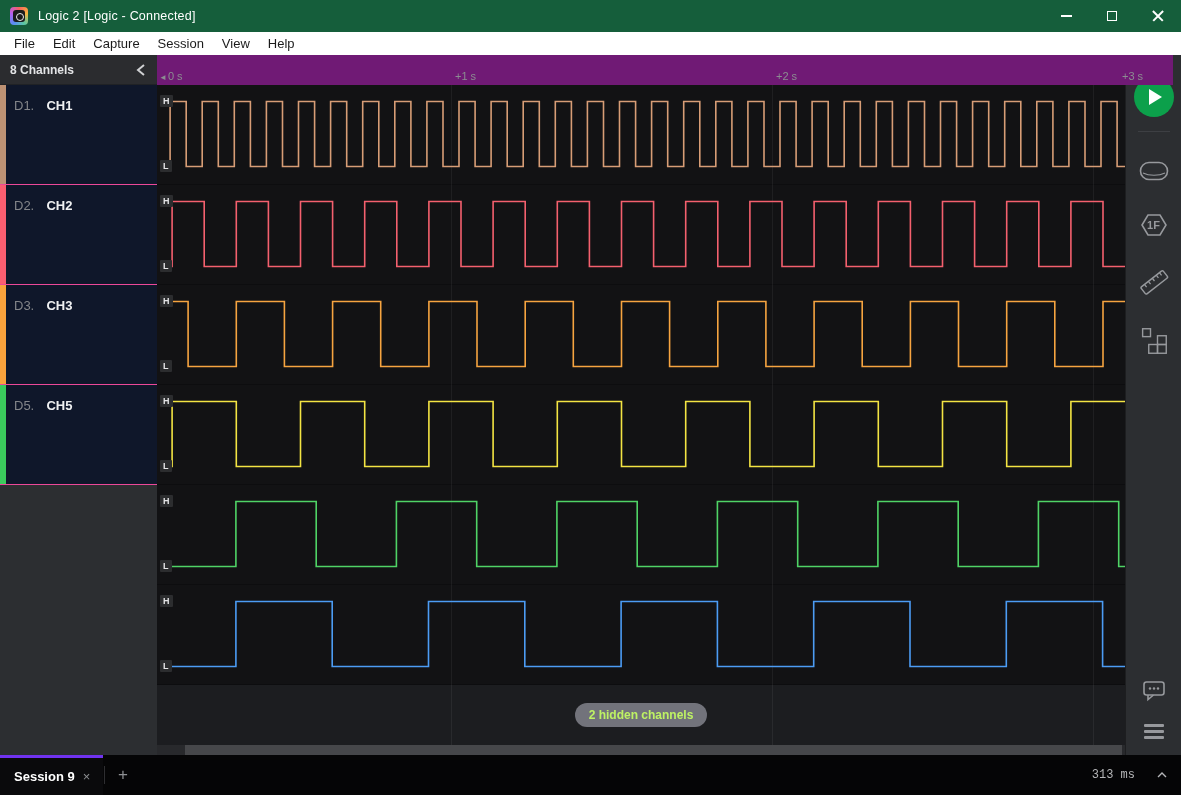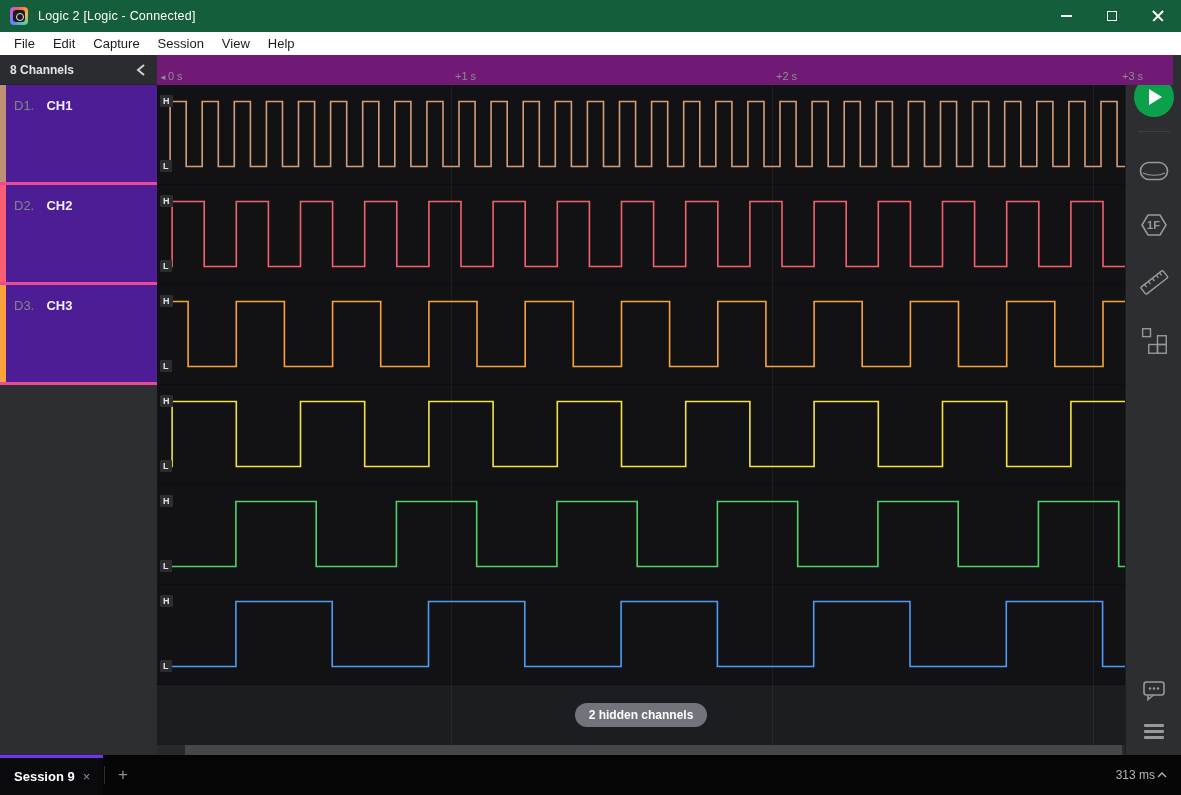--- a/index.html
+++ b/index.html
@@ -29,41 +29,41 @@
 
   
   .main { display:flex; height:700px; }
 
   
   .sidebar { width:157px; background:#2c2e31; display:flex; flex-direction:column; }
   .sidebar-header { height:30px; background:#2b2c2f; border-bottom:1px solid #202225;
     display:flex; align-items:center; padding:0 10px; }
   .sidebar-header-label { font-size:12px; font-weight:bold; color:#e3e4e6; }
   .collapse-btn { margin-left:auto; display:flex; align-items:center; }
-  .channel-row { height:100px; position:relative; border-bottom:3px solid #ec4899;
-    padding:11px 0 0 14px; background:#4c1d95; }
+  .channel-row { height:100px; position:relative; border-bottom:1px solid #ec4899;
+    padding:11px 0 0 14px; background:#0f172a; }
   .stripe { position:absolute; left:0; top:0; bottom:0; width:6px; }
   .ch-designator { font-size:13px; color:#84868a; display:inline-block; width:28px; }
   .ch-name { font-size:13px; font-weight:bold; color:#f0f1f2; }
   .sidebar-fill { flex:1; background:#2c2e31; }
 
   
   .wave-area { width:968px; position:relative; background:#121214; }
   .timeline { position:absolute; left:0; top:0; width:1016px; height:30px; background:#701a75;padding-left:8px; }
   .tick { position:absolute; bottom:3px; font-size:11px; color:#8b8d91; white-space:nowrap; }
   .tick .marker { font-size:8px; margin-right:1px; }
   .gridline { position:absolute; top:30px; height:660px; width:1px; background:rgba(255,255,255,.06); z-index:2; }
   .rows-box { position:absolute; left:0; top:30px; width:968px; height:600px;
     background:repeating-linear-gradient(to bottom, #121214 0 99px, #0d0d0f 99px 100px); }
   .trace-svg { position:absolute; left:0; top:0; z-index:3; }
   .level-chip { position:absolute; left:3px; z-index:4; font-size:9px; font-weight:bold; color:#e4e4e6;
     background:#2c2d2f; padding:0 3px; line-height:12px; border-radius:1px; }
   .hidden-zone { position:absolute; left:0; top:630px; width:968px; height:60px; background:#1c1d20;
     display:flex; align-items:center; justify-content:center; }
-  .hidden-pill { background:#72737b; color:#ffffff; font-size:12px; font-weight:bold;
+  .hidden-pill { background:#72737b; color:#bef264; font-size:12px; font-weight:bold;
     padding:5px 14px; border-radius:13px; z-index:5; }
   .hscroll { position:absolute; left:0; top:690px; width:968px; height:10px; background:#28292c; }
   .hscroll-thumb { position:absolute; left:28px; top:0; width:937px; height:10px; background:#46474a; }
 
   
   .right-toolbar { width:56px; background:#2c2e31; border-left:1px solid #1d1e20;
     display:flex; flex-direction:column; align-items:center; }
   .play-btn { width:40px; height:40px; border-radius:50%; background:#0CA04B; margin-top:22px;
     display:flex; align-items:center; justify-content:center; }
   .play-tri { width:0; height:0; border-left:13px solid #fff; border-top:8px solid transparent;
@@ -77,21 +77,21 @@
   .hamburger span { width:20px; height:3px; background:#97999d; border-radius:1px; }
 
   
   .tabbar { height:40px; background:#050506; display:flex; align-items:center; }
   .session-tab { width:103px; height:100%; border-top:3px solid #7133F0; background:#0a0a0c;
     display:flex; align-items:center; padding-left:14px; gap:8px; }
   .session-label { font-size:13px; font-weight:bold; color:#fff; }
   .session-close { font-size:13px; color:#8e9093; }
   .tab-divider { width:1px; height:18px; background:#2e2e31; margin-left:1px; }
   .tab-add { font-size:17px; color:#8e9093; margin-left:13px; }
-  .duration-box { margin-left:auto; margin-right:14px; display:flex; align-items:center; gap:2px; }
+  .duration-box { margin-left:auto; margin-right:14px; display:flex; align-items:center; gap:22px;font-family:Liberation Mono, monospace; }
   .duration-label { font-size:12px; color:#b4b5b7; }
 </style>
 </head>
 <body>
 
 <div class="titlebar">
   <div class="app-icon"></div>
   <span class="win-title">Logic 2 [Logic - Connected]</span>
   <div class="win-controls">
     <div class="win-btn">
@@ -139,20 +139,25 @@
     <span class="ch-name">CH2</span>
   </div>
 
   <div class="channel-row">
     <span class="stripe" style="background: rgb(250, 163, 60);"></span>
     <span class="ch-designator">D3.</span>
     <span class="ch-name">CH3</span>
   </div>
 
 
+  <div class="channel-row">
+    <span class="stripe" style="background: rgb(59, 203, 93);"></span>
+    <span class="ch-designator">D5.</span>
+    <span class="ch-name">CH5</span>
+  </div>
 
 </div>
     <div class="sidebar-fill"></div>
   </div>
 
   <div class="wave-area">
     <div class="timeline" id="timeline">
         <span class="tick" style="left: 2px;"><span class="marker">◄</span>0 s</span>
         <span class="tick" style="left: 298px;">+1 s</span>
         <span class="tick" style="left: 619px;">+2 s</span>

